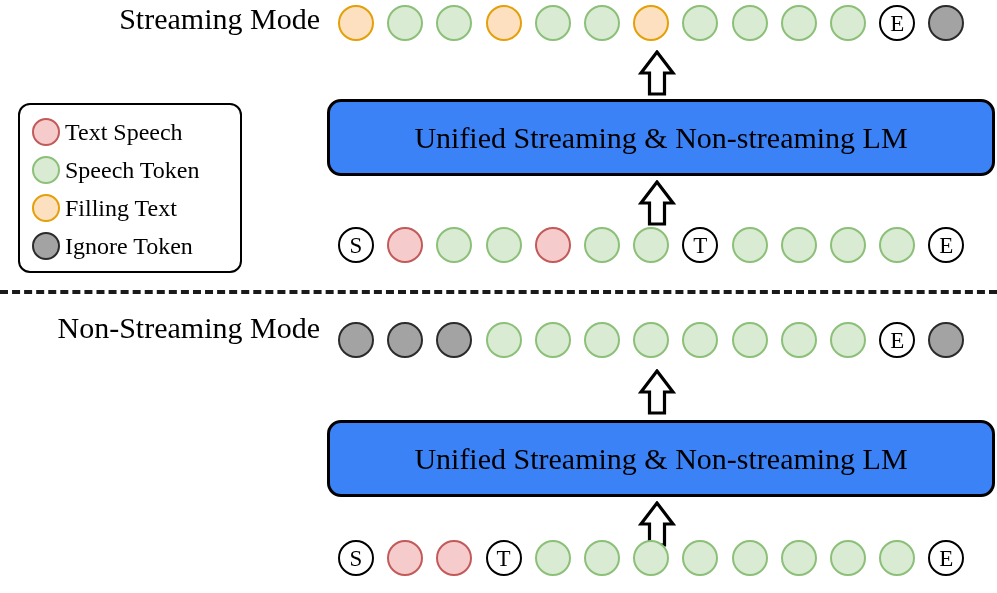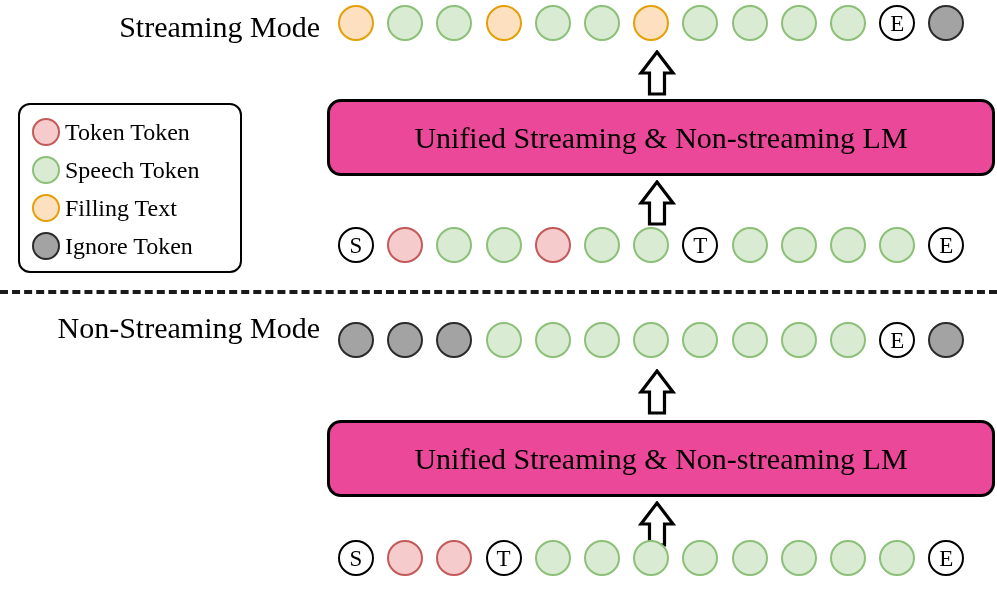--- a/index.html
+++ b/index.html
@@ -48,21 +48,21 @@
     white-space: nowrap;
     text-align: right;
   }
 
   
   .lm-box {
     position: absolute;
     box-sizing: border-box;
     border: 3px solid #000000;
     border-radius: 14px;
-    background: #ec4899;
+    background: #3b82f6;
     display: flex;
     align-items: center;
     justify-content: center;
     font-size: 30px;
     white-space: nowrap;
   }
 
   
   .arrow { position: absolute; }
 
@@ -103,21 +103,21 @@
     position: absolute;
     left: 0;
     width: 997px;
     height: 0;
     border-top: 4px dashed #1a1a1a;
   }
 </style>
 </head>
 <body>
 
-<div class="mode-label" style="left:60px; top:12px; width:260px;">Streaming Mode</div>
+<div class="mode-label" style="left:60px; top:4px; width:260px;">Streaming Mode</div>
 
 <div class="token-row" style="left: 338px; top: 5px; width: 639.6px;">
     <div class="token filling" style="left: 0px; top: 0px;"></div>
     <div class="token speech" style="left: 49.2px; top: 0px;"></div>
     <div class="token speech" style="left: 98.4px; top: 0px;"></div>
     <div class="token filling" style="left: 147.6px; top: 0px;"></div>
     <div class="token speech" style="left: 196.8px; top: 0px;"></div>
     <div class="token speech" style="left: 246px; top: 0px;"></div>
     <div class="token filling" style="left: 295.2px; top: 0px;"></div>
     <div class="token speech" style="left: 344.4px; top: 0px;"></div>
@@ -156,21 +156,21 @@
     <div class="token speech" style="left: 393.6px; top: 0px;"></div>
     <div class="token speech" style="left: 442.8px; top: 0px;"></div>
     <div class="token speech" style="left: 492px; top: 0px;"></div>
     <div class="token speech" style="left: 541.2px; top: 0px;"></div>
     <div class="token special" style="left: 590.4px; top: 0px;">E</div>
   </div>
 
 <div class="legend" style="left:18px; top:103px; width:224px; height:170px;">
   <div class="legend-row">
     <span class="legend-swatch text"></span>
-    <span class="legend-label">Token Token</span>
+    <span class="legend-label">Text Speech</span>
   </div>
   <div class="legend-row">
     <span class="legend-swatch speech"></span>
     <span class="legend-label">Speech Token</span>
   </div>
   <div class="legend-row">
     <span class="legend-swatch filling"></span>
     <span class="legend-label">Filling Text</span>
   </div>
   <div class="legend-row">

